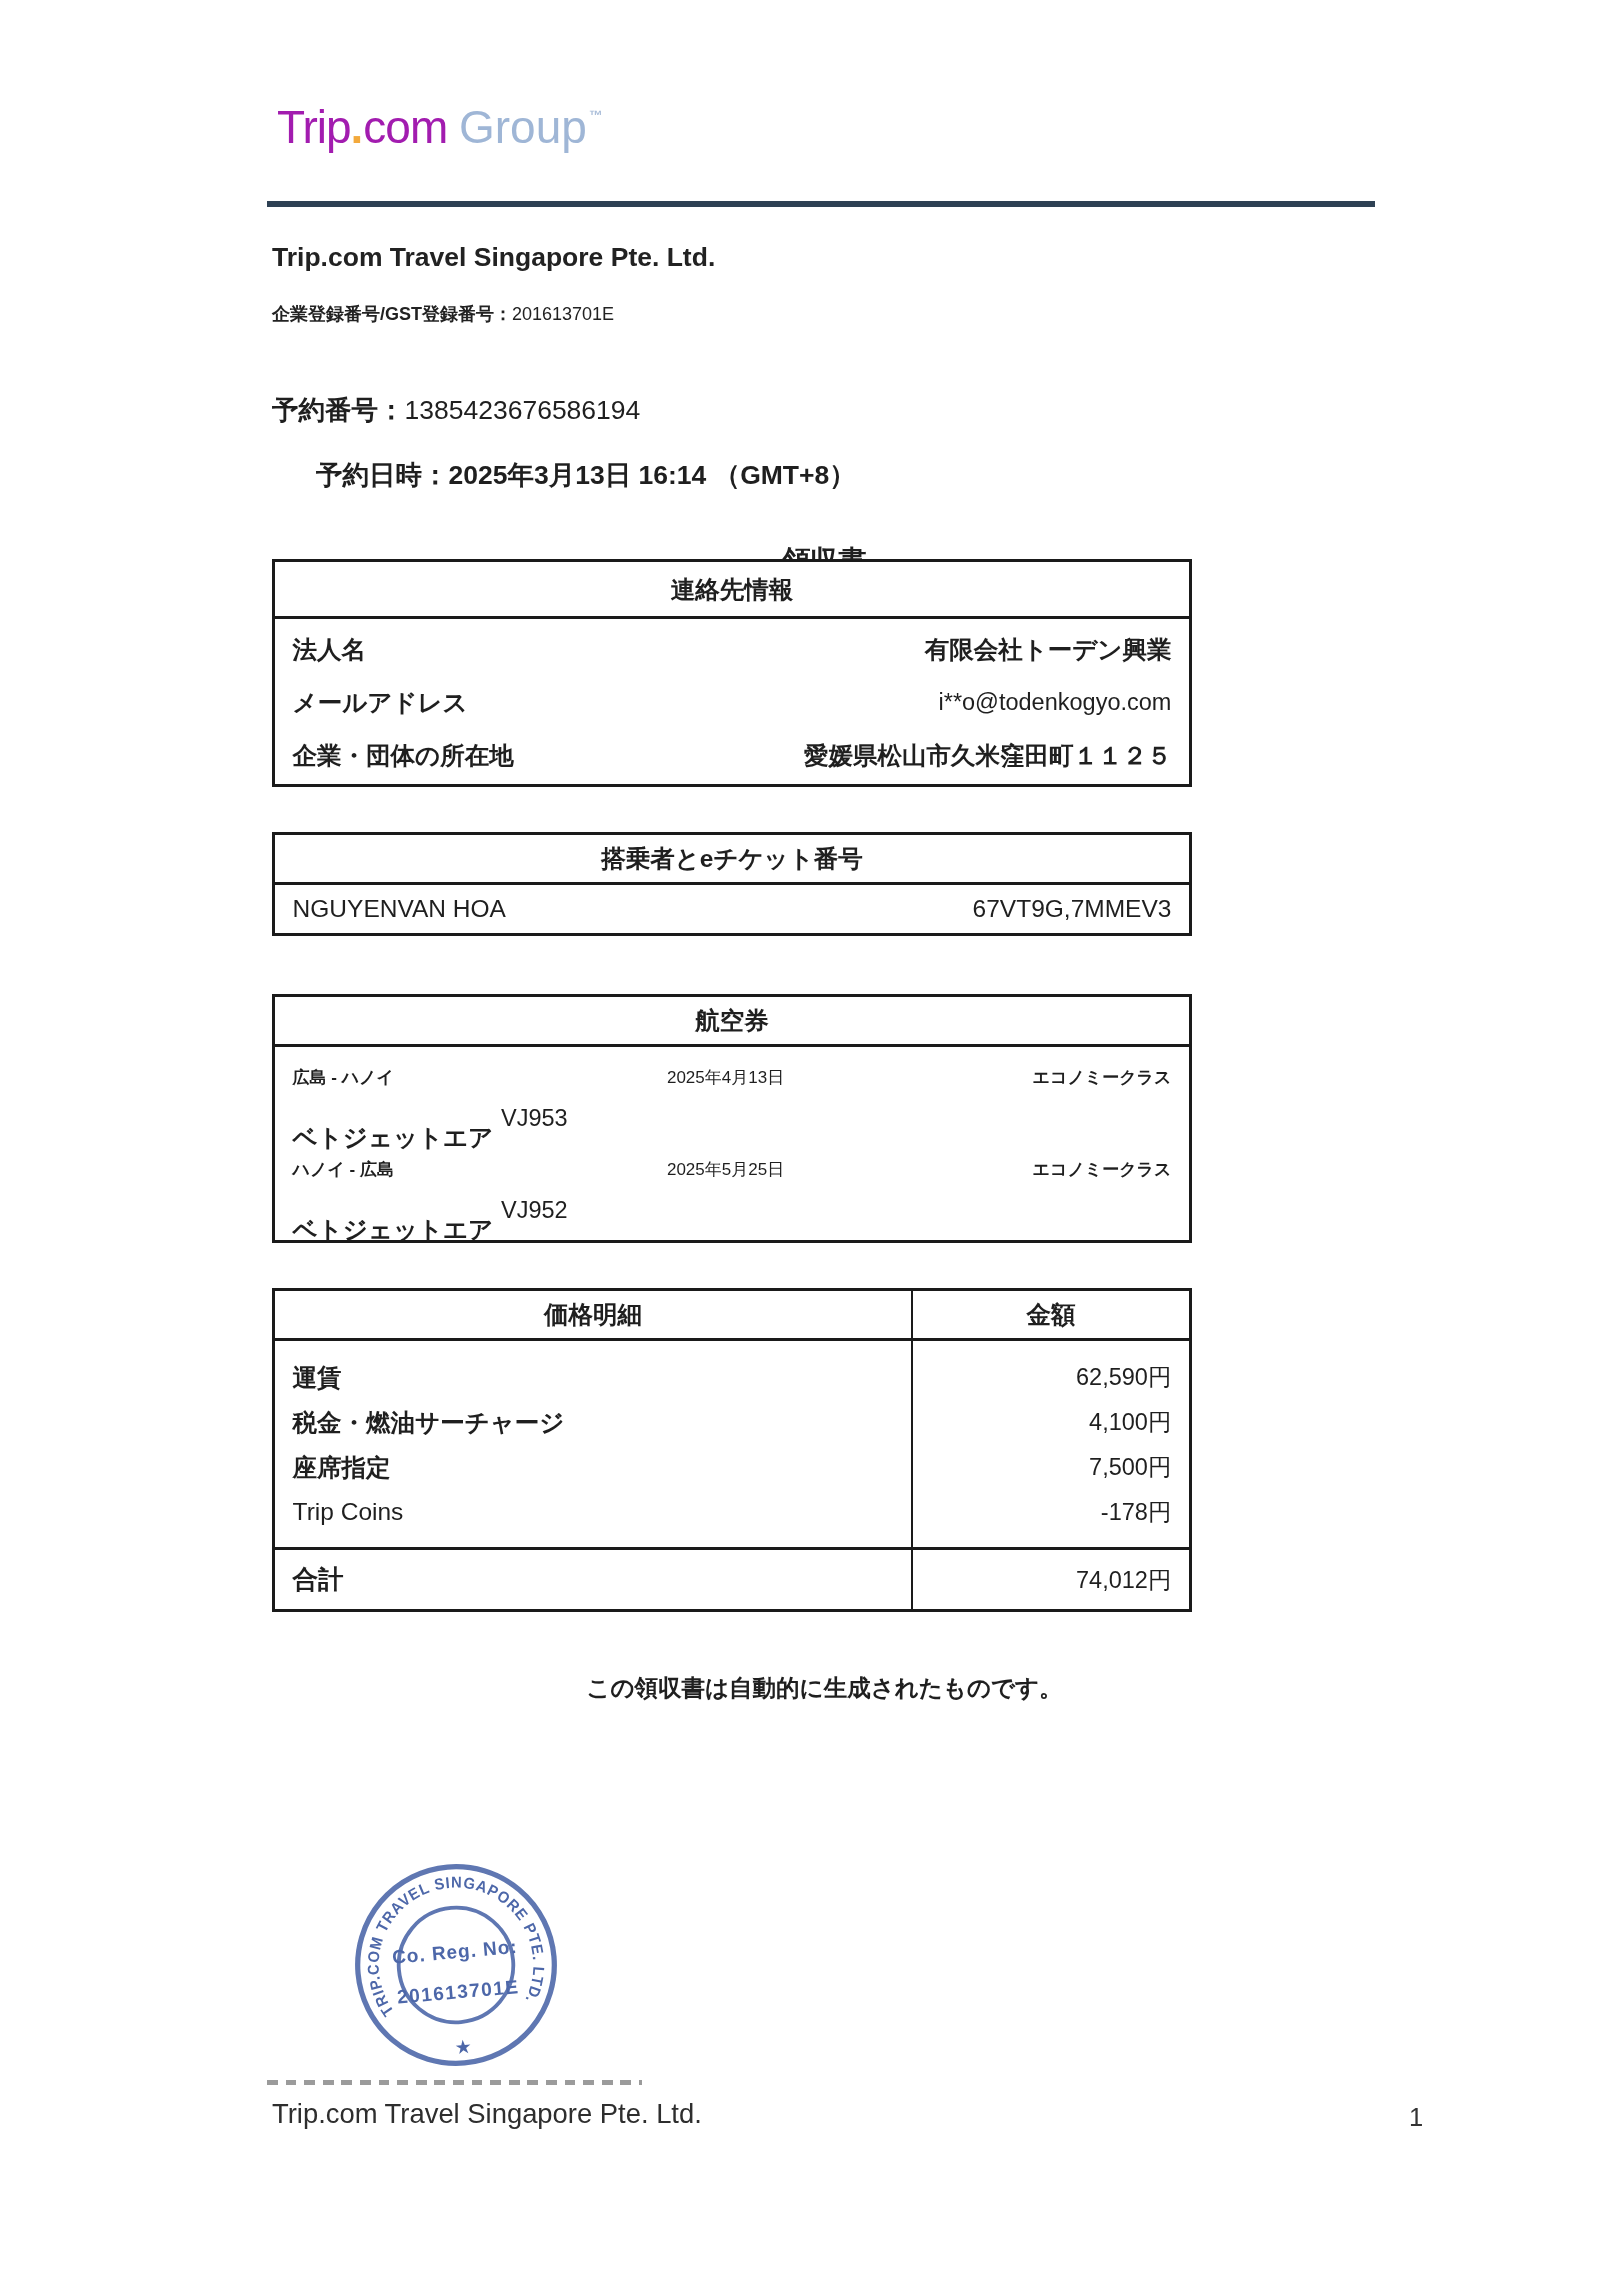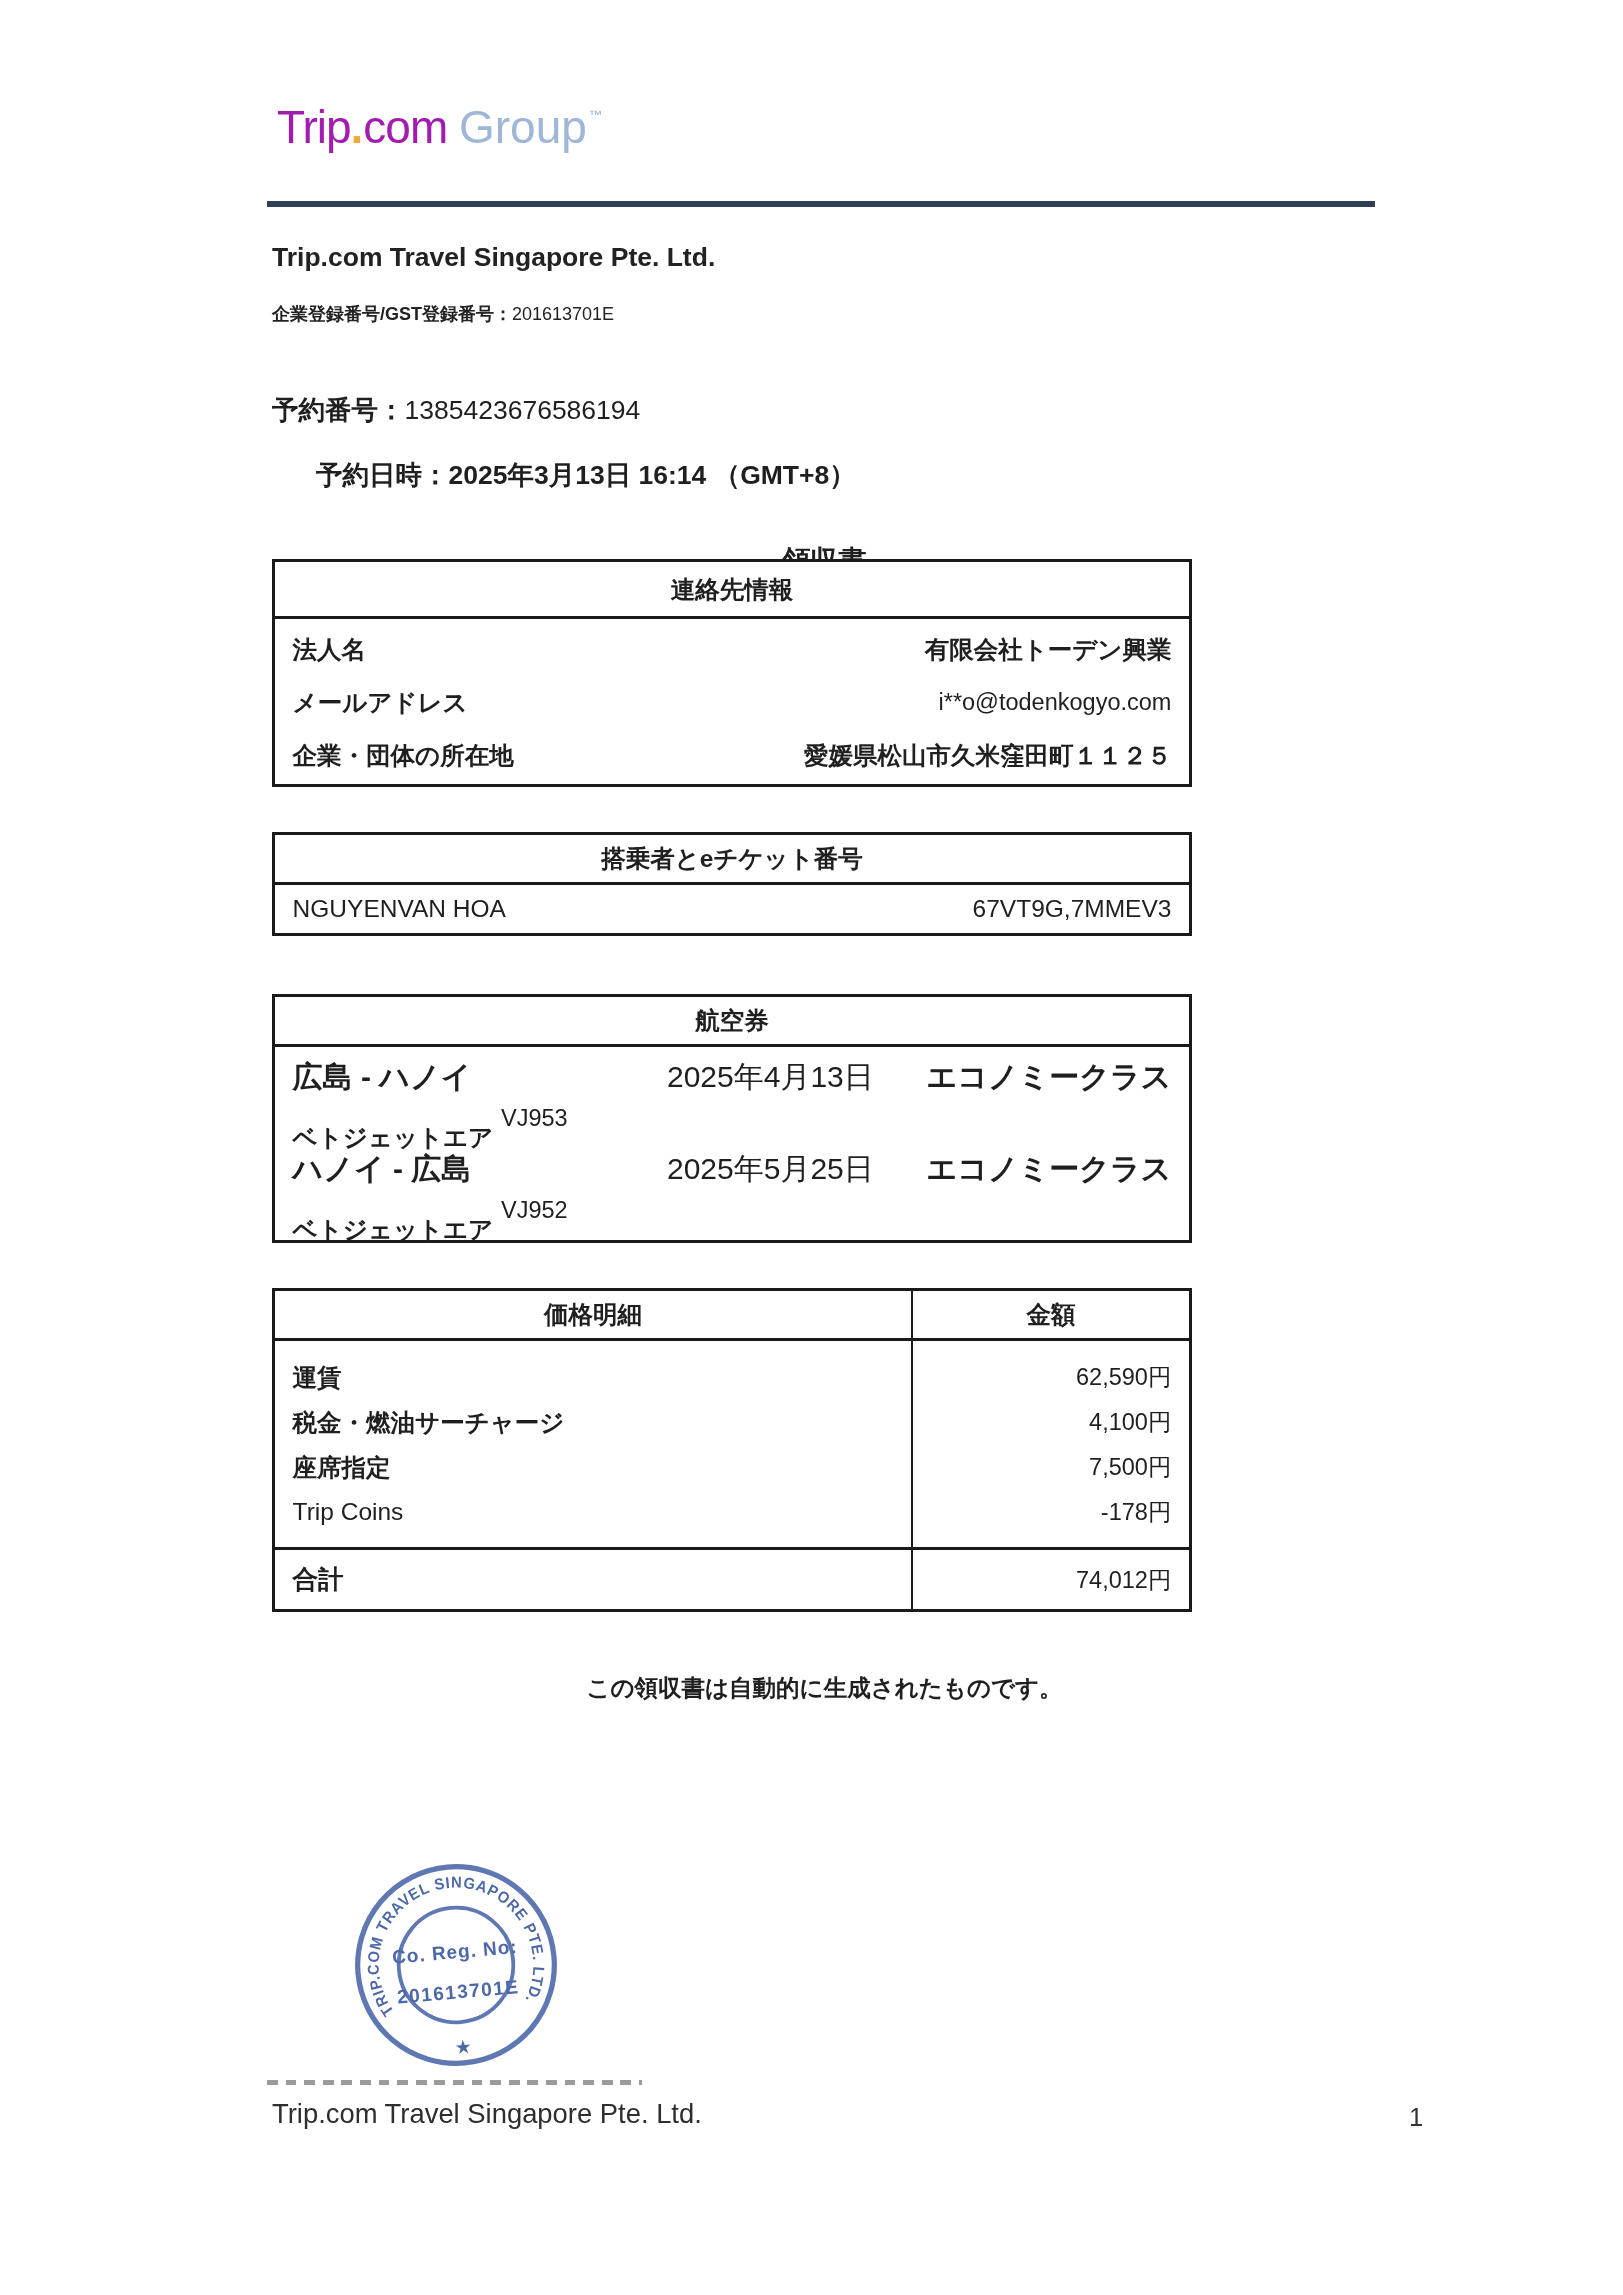--- a/index.html
+++ b/index.html
@@ -32,21 +32,21 @@
   .t1 .row{display:flex;justify-content:space-between;align-items:center;height:53px;padding:0 17.6px;font-size:24.5px;}
   .t1 .row .lab{font-weight:700;}
   .t1 .row .val{font-size:23.5px;}
   .t1 .row .val.vb{font-weight:700;font-size:24.5px;}
   .t2{top:832px;}
   .t2 .th{height:47px;}
   .t2 .row{display:flex;justify-content:space-between;align-items:center;height:48px;padding:0 17.6px;font-size:24.5px;}
   .t3{top:994px;}
   .t3 .th{height:47px;}
   .t3 .body{padding:9.8px 17.6px 9.8px 17.6px;}
-  .t3 .fl-line1{display:grid;grid-template-columns:42.6% 1fr auto;align-items:center;height:41px;font-size:30px;}
+  .t3 .fl-line1{display:grid;grid-template-columns:42.6% 1fr auto;align-items:center;height:41px;font-size:17px;}
   .t3 .fl-line1 .route{font-weight:700;}
   .t3 .fl-line1 .cabin{font-weight:700;justify-self:end;}
   .t3 .fl-line2{height:41px;display:flex;align-items:center;font-size:24.5px;}
   .t3 .fl-line2 .air{font-weight:700;margin-top:38px;}
   .t3 .fl-line2 .fno{font-weight:400;margin-left:7.8px;font-size:23.5px;}
   .t3 .fl-gap{height:9.8px;}
   .t4{top:1288px;}
   .t4 .sec{display:grid;grid-template-columns:69.6% 1fr;}
   .t4 .hdr{border-bottom:3.9px solid #1a1a1a;}
   .t4 .hdr .cell{display:flex;align-items:center;justify-content:center;height:47px;font-size:24.5px;font-weight:700;}

